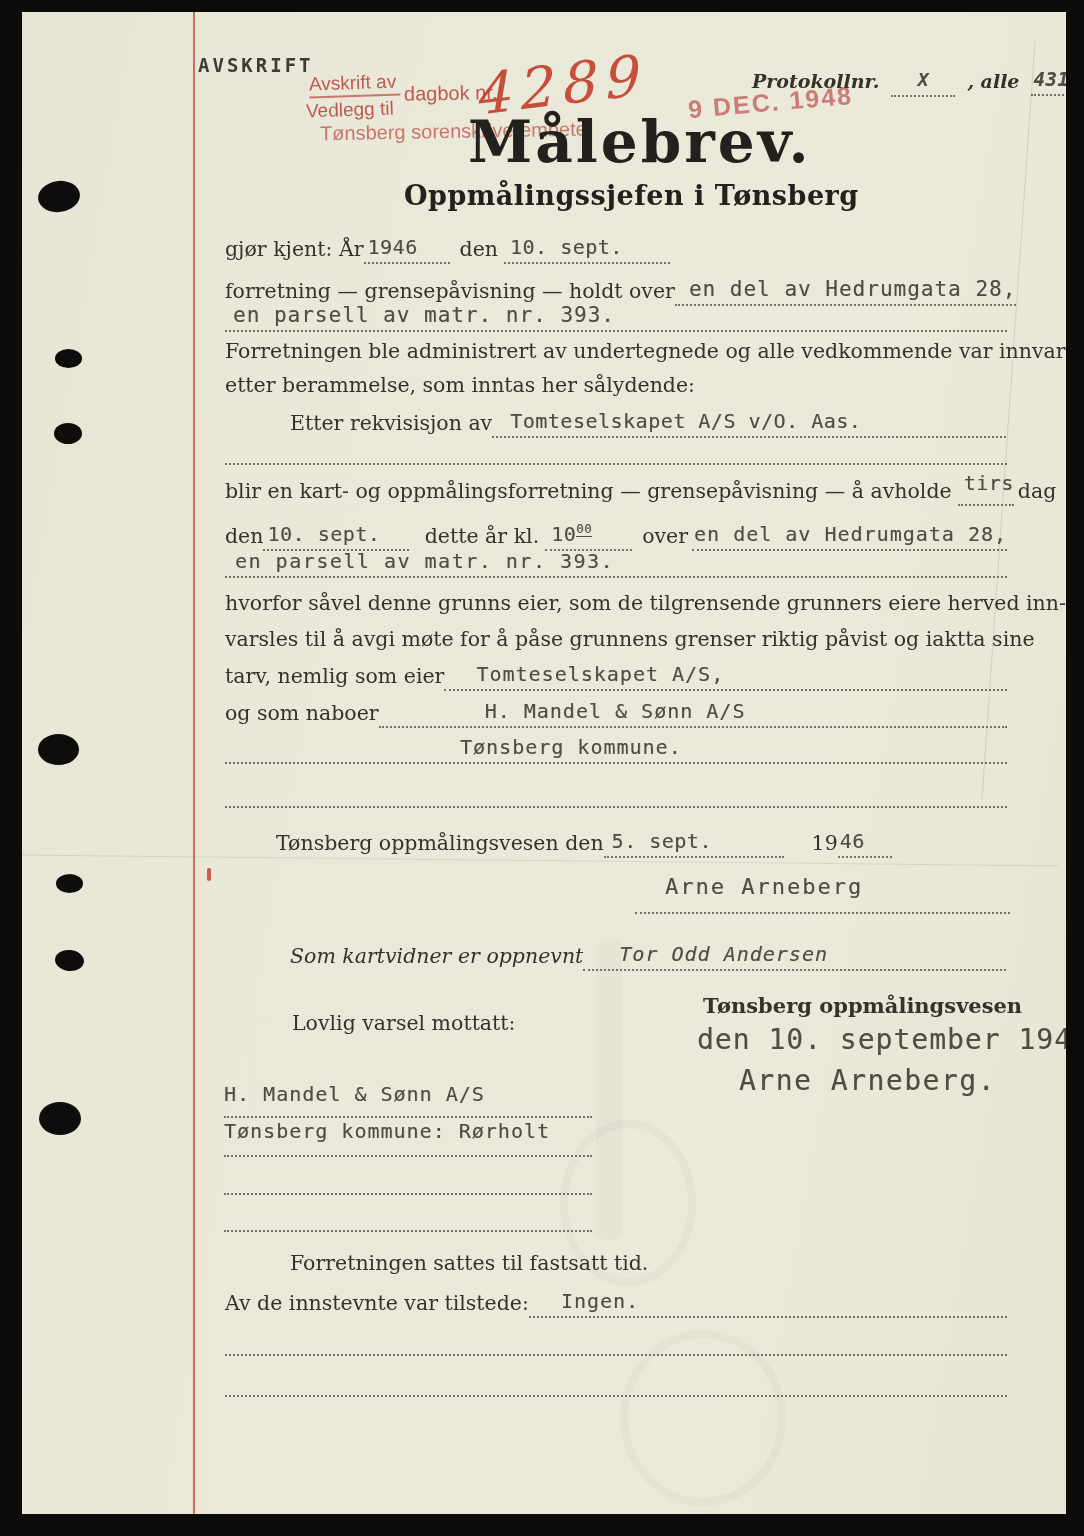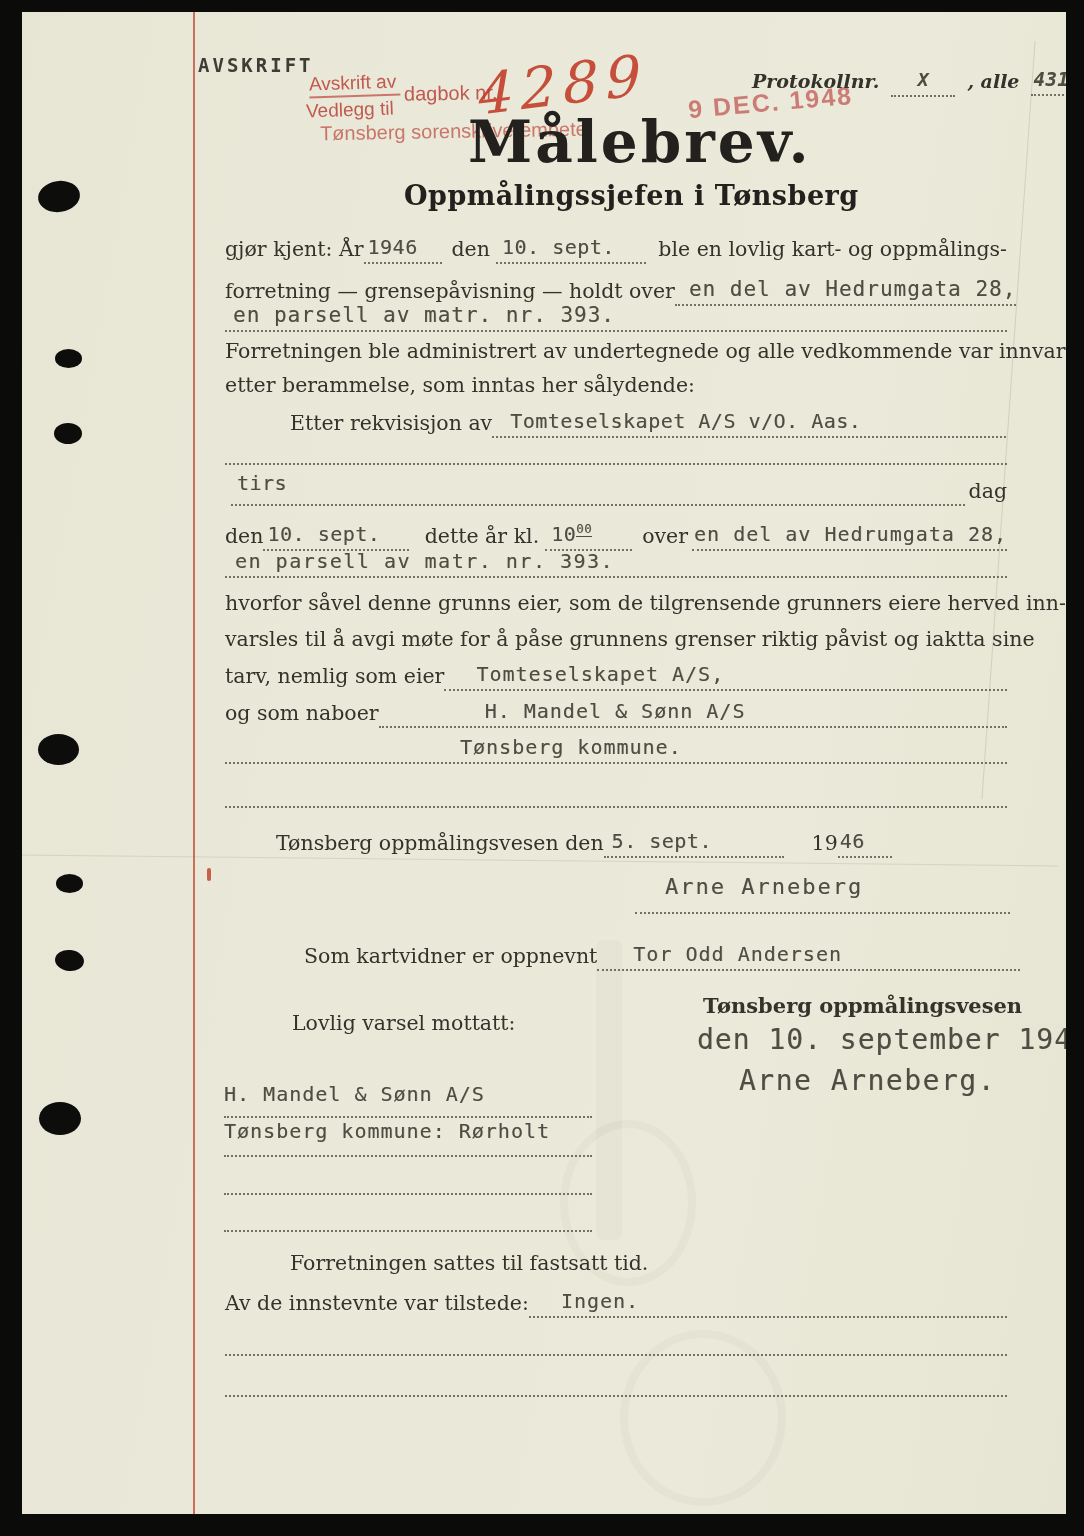--- a/index.html
+++ b/index.html
@@ -70,21 +70,20 @@
   </div>
 
   <div class="title" style="left:468px;top:108px;font-size:58px;letter-spacing:3px;"><span>Målebrev.</span></div>
   <div class="title" style="left:404px;top:180px;font-size:27px;letter-spacing:.5px;"><span>Oppmålingssjefen i Tønsberg</span></div>
 
   <div class="row" style="left:225px;top:236px;width:782px;">
     <span>gjør kjent: År</span>
     <span class="fill" style="width:82px;padding-left:4px;"><span class="typed">1946</span></span>
     <span style="padding:0 6px 0 10px;">den</span>
     <span class="fill" style="width:160px;padding-left:6px;"><span class="typed">10. sept.</span></span>
-    <span style="padding-left:12px;">ble en lovlig kart- og oppmålings-</span>
   </div>
 
   <div class="row" style="left:225px;top:278px;width:782px;">
     <span>forretning — grensepåvisning — holdt over</span>
     <span class="fill grow" style="padding-left:14px;"><span class="typed" style="font-size:21px;letter-spacing:1px;">en del av Hedrumgata 28,</span></span>
   </div>
 
   <div class="row" style="left:225px;top:304px;width:782px;">
     <span class="fill grow" style="padding-left:8px;"><span class="typed" style="font-size:21px;letter-spacing:1px;">en parsell av matr. nr. 393.</span></span>
   </div>
@@ -97,20 +96,21 @@
     <span class="fill grow" style="padding-left:18px;"><span class="typed">Tomteselskapet A/S v/O. Aas.</span></span>
   </div>
 
   <div class="row" style="left:225px;top:372px;">
       <span>etter berammelse, som inntas her sålydende:</span>
     </div>
 
   <div class="dotline" style="left:225px;top:463px;width:782px;"></div>
 
   <div class="row" style="left:225px;top:478px;width:782px;">
+    <span>blir en kart- og oppmålingsforretning — grensepåvisning — å avholde</span>
     <span class="fill grow" style="margin-left:6px;padding-left:6px;"><span class="typed" style="top:-8px;">tirs</span></span>
     <span style="padding-left:4px;">dag</span>
   </div>
 
   <div class="row" style="left:225px;top:518px;width:782px;">
     <span>den</span>
     <span class="fill" style="width:150px;padding-left:4px;"><span class="typed">10. sept.</span></span>
     <span style="padding:0 6px 0 16px;">dette år kl.</span>
     <span class="fill" style="width:86px;padding-left:6px;"><span class="typed"><span>10</span><span class="sup">00</span></span></span>
     <span style="padding:0 4px 0 10px;">over</span>
@@ -148,21 +148,21 @@
     <span>Tønsberg oppmålingsvesen den</span>
     <span class="fill" style="width:172px;padding-left:8px;"><span class="typed">5. sept.</span></span>
     <span style="padding-left:28px;">19</span>
     <span class="fill" style="width:52px;padding-left:2px;"><span class="typed">46</span></span>
   </div>
 
   <div class="sig" style="left:635px;top:876px;width:375px;height:36px;">
     <span class="typed" style="position:absolute;left:30px;bottom:2px;font-size:22px;letter-spacing:2px;">Arne Arneberg</span>
   </div>
 
-  <div class="row" style="left:304px;top:943px;width:716px;">
+  <div class="row" style="left:290px;top:943px;width:716px;font-style:italic;">
     <span>Som kartvidner er oppnevnt</span>
     <span class="fill grow" style="padding-left:28px;"><span class="typed" style="letter-spacing:1px;margin-left:8px;">Tor Odd Andersen</span></span>
   </div>
 
   <div class="rightblock" style="left:703px;top:993px;font-size:21px;font-weight:bold;color:#33322b;"><span>Tønsberg oppmålingsvesen</span></div>
   <div class="rightblock" style="left:697px;top:1025px;"><span class="typed" style="font-size:28px;letter-spacing:1px;">den 10. september 1946,</span></div>
   <div class="rightblock" style="left:739px;top:1066px;"><span class="typed" style="font-size:28px;letter-spacing:1.5px;">Arne Arneberg.</span></div>
 
   <div class="row" style="left:292px;top:1010px;">
       <span>Lovlig varsel mottatt:</span>

